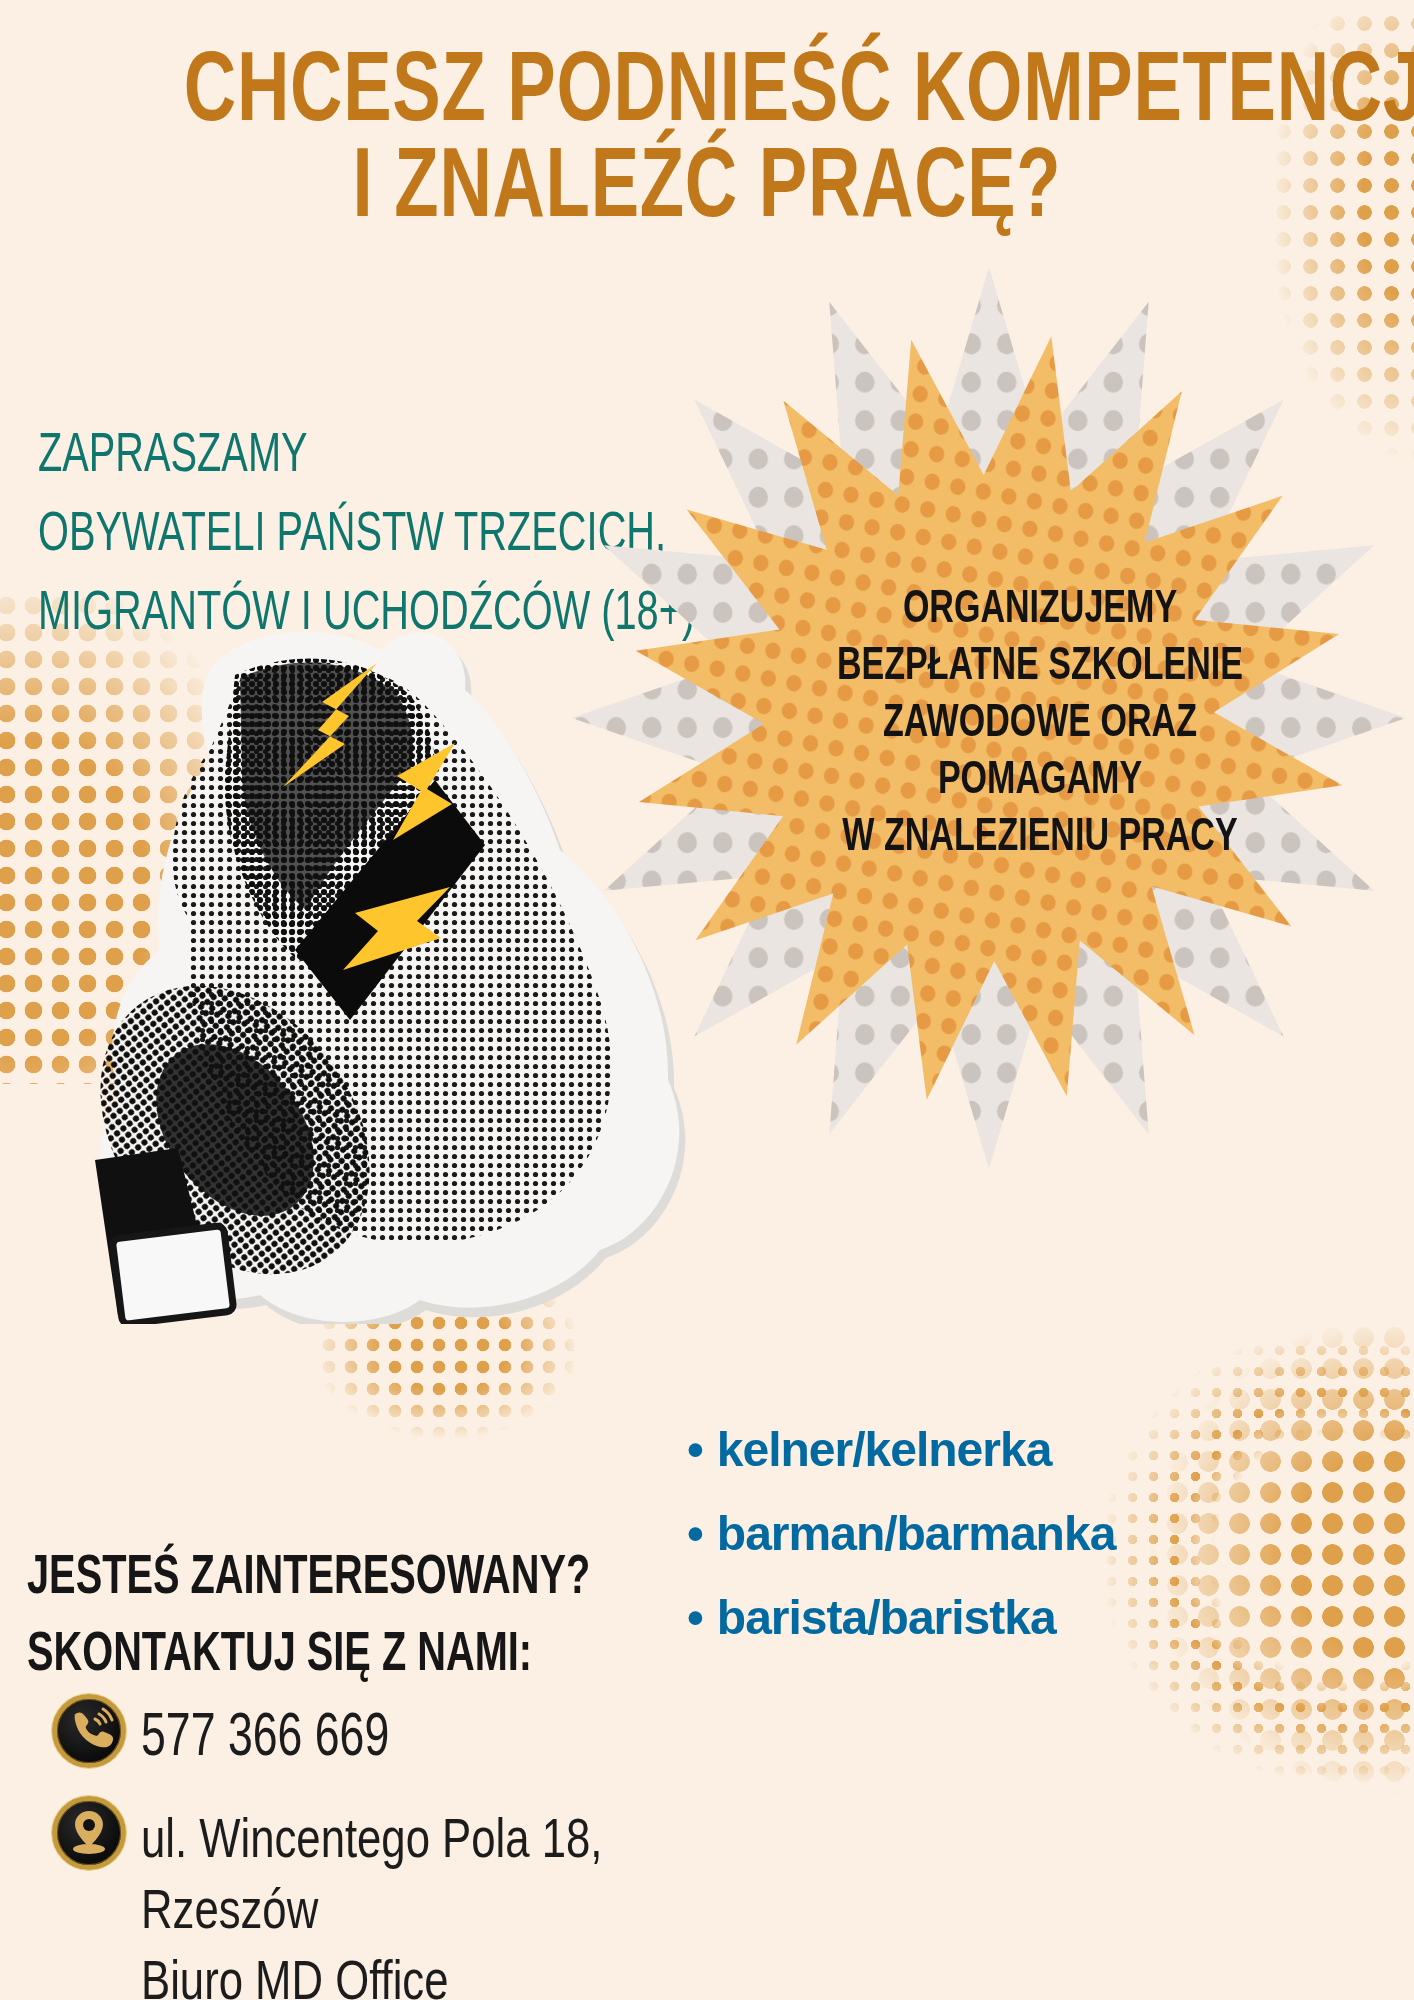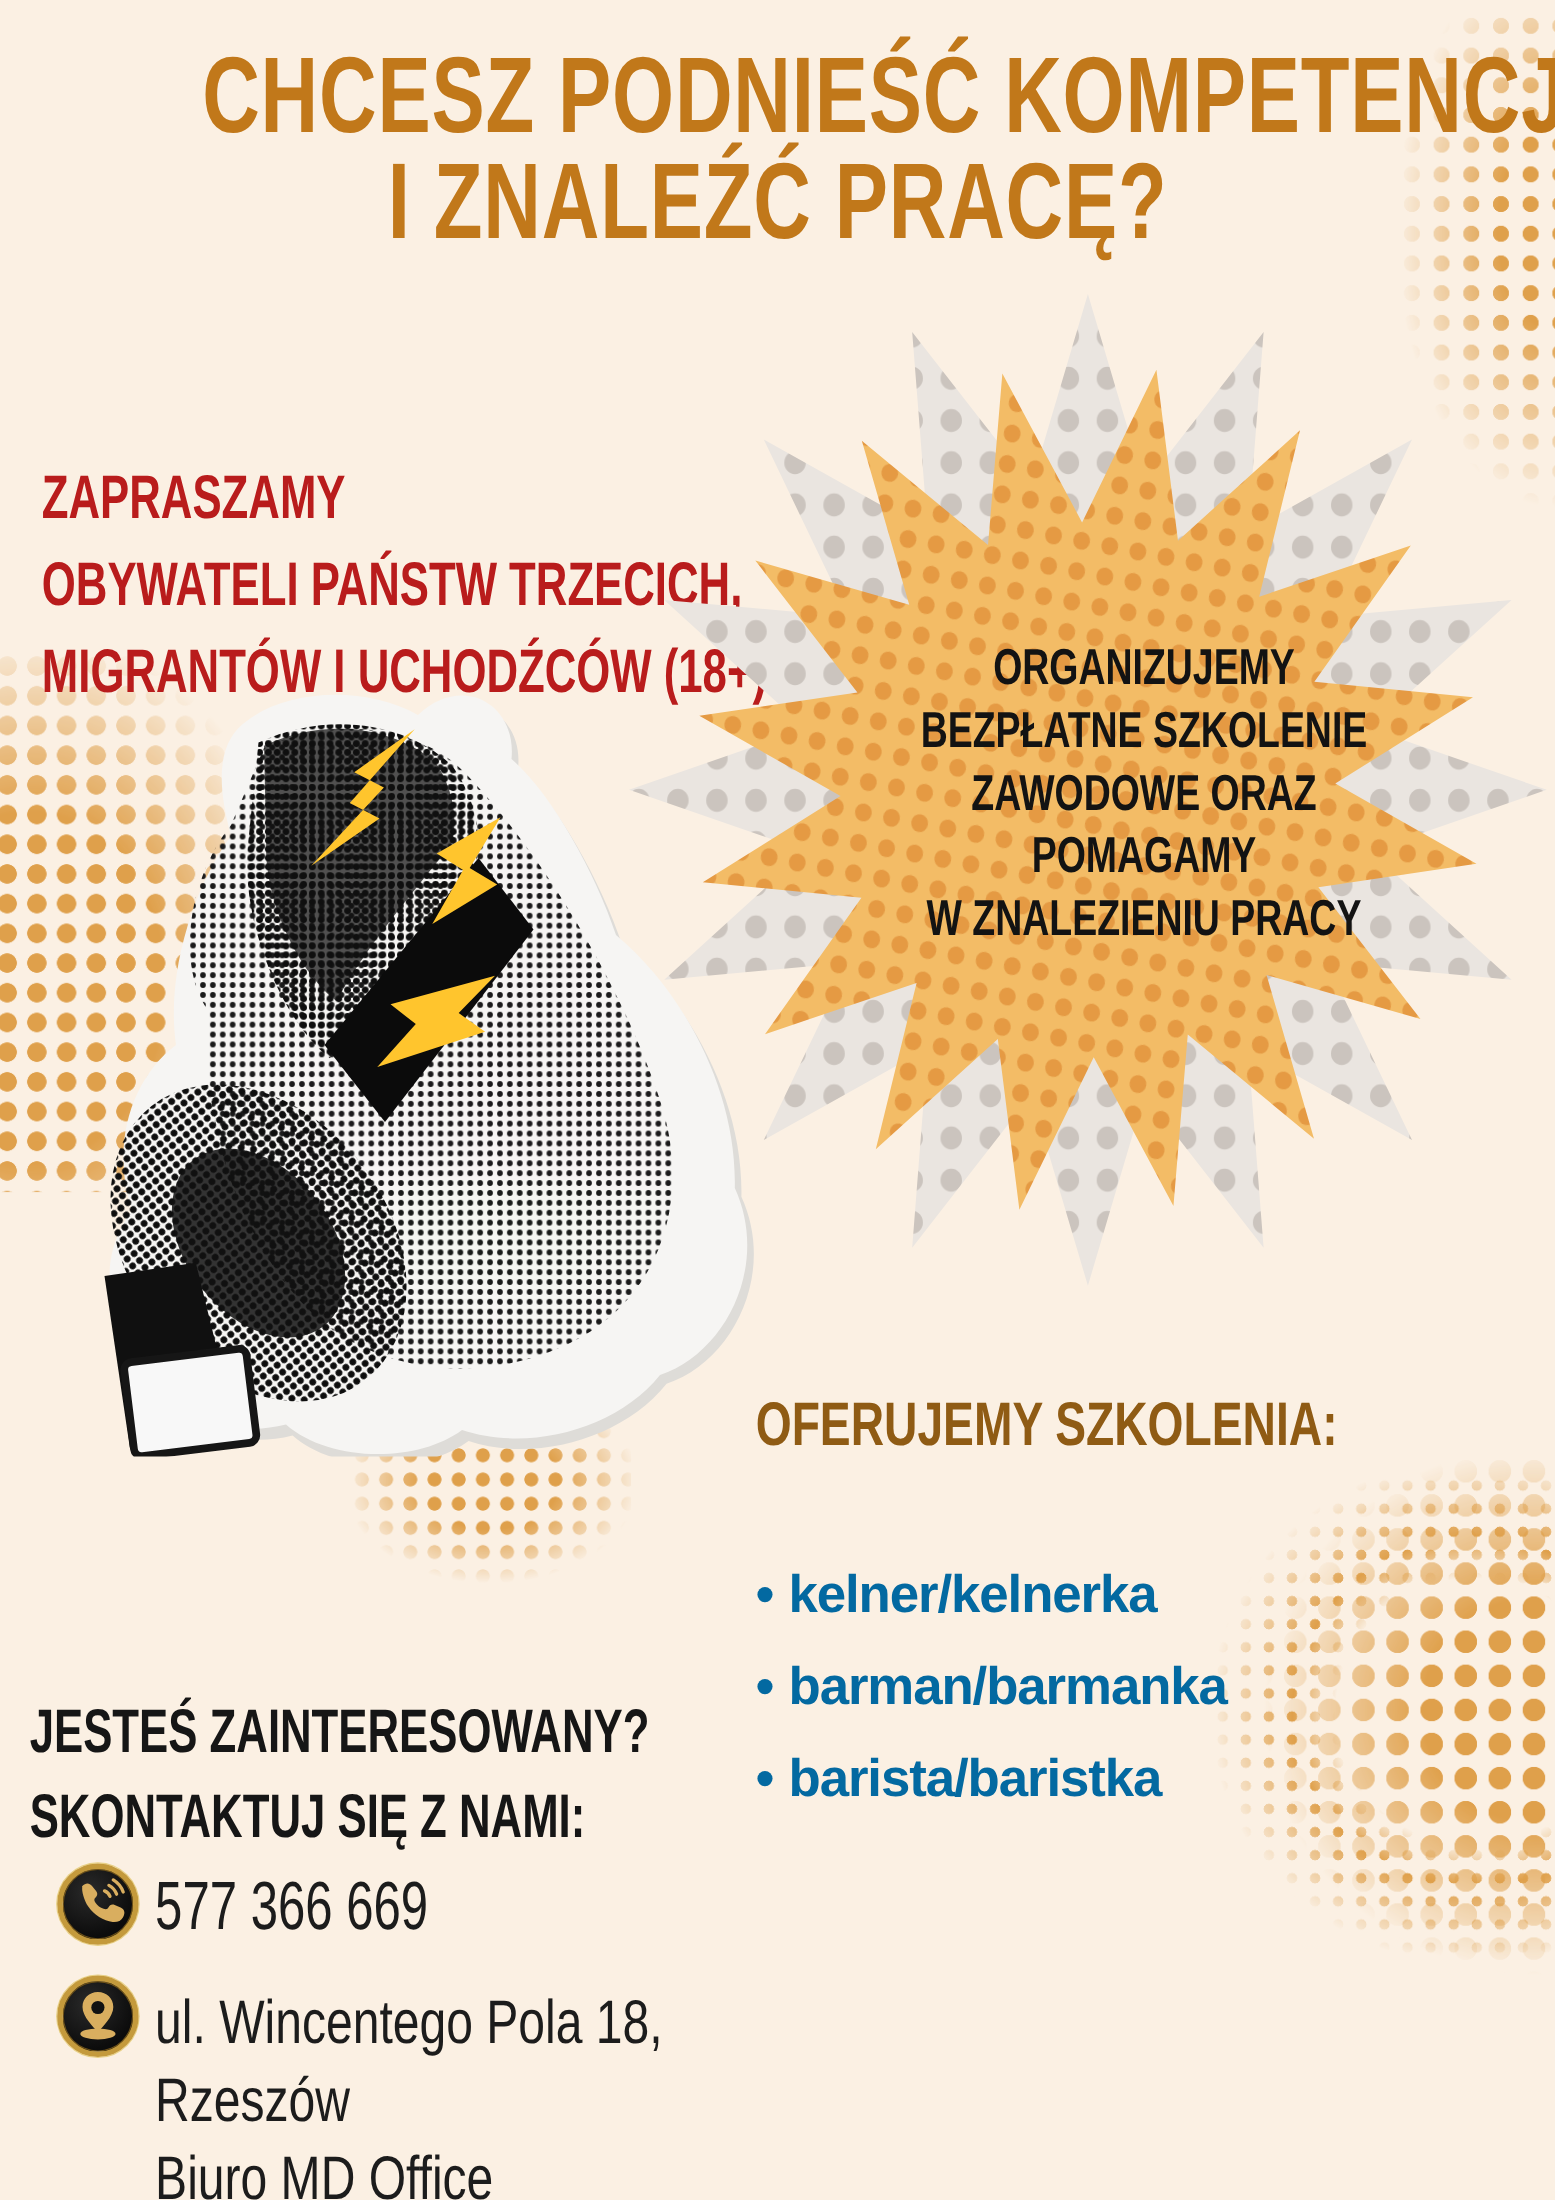--- a/index.html
+++ b/index.html
@@ -33,22 +33,22 @@
     background-size:21px 21px;
     -webkit-mask-image:radial-gradient(ellipse 90% 60% at 78% 45%,rgba(0,0,0,0) 42%,#000 55%,rgba(0,0,0,0) 80%);
     mask-image:radial-gradient(ellipse 90% 60% at 78% 45%,rgba(0,0,0,0) 42%,#000 55%,rgba(0,0,0,0) 80%);}
 
   
   .title{position:absolute;left:0;top:38px;width:1414px;text-align:center;
     font-weight:bold;font-size:98px;line-height:96px;color:#C1781A;letter-spacing:1px;}
   .title .tline{display:block;transform:scaleX(0.74);transform-origin:50% 50%;white-space:nowrap;}
 
   
-  .invite{position:absolute;left:38px;top:412px;font-weight:bold;font-size:56px;
-    line-height:79px;color:#b91c1c;}
+  .invite{position:absolute;left:38px;top:412px;font-weight:normal;font-size:56px;
+    line-height:79px;color:#0f766e;}
   .invite .hline,.contact-heading .hline{display:block;transform:scaleX(0.71);transform-origin:0 50%;white-space:nowrap;}
 
   
   .star-wrap{position:absolute;left:563px;top:248px;width:852px;height:940px;}
   .star-wrap svg{position:absolute;left:0;top:0;}
   .star-text{position:absolute;left:700px;top:578px;width:680px;text-align:center;
     font-weight:bold;font-size:46px;line-height:57px;color:#131313;
     transform:scaleX(0.74);transform-origin:50% 50%;}
   .star-text .sline{display:block;white-space:nowrap;}
 
@@ -152,23 +152,20 @@
     <path fill="#101010" d="M95,1160 L178,1148 L205,1258 L205,1312 L118,1316 Z"></path>
     <rect x="117" y="1232" width="112" height="86" rx="7" fill="#F8F8F8" stroke="#161616" stroke-width="7" transform="rotate(-7 173 1275)"></rect>
 
     <g fill="#FFC52D">
       <path d="M377,663 L322,702 L349,716 L283,787 L345,744 L318,730 Z"></path>
       <path d="M455,743 L397,776 L421,791 L393,840 L452,804 L427,789 Z"></path>
       <path d="M450,887 L355,913 L378,931 L343,970 L441,938 L417,921 Z"></path>
     </g>
   </svg>
 
-  <div class="offer-heading">
-    <span class="hline">OFERUJEMY SZKOLENIA:</span>
-  </div>
   <div class="offer-list">
     <div class="offer-item">
       <span class="bullet">•</span><span>kelner/kelnerka</span>
     </div>
     <div class="offer-item">
       <span class="bullet">•</span><span>barman/barmanka</span>
     </div>
     <div class="offer-item">
       <span class="bullet">•</span><span>barista/baristka</span>
     </div>

